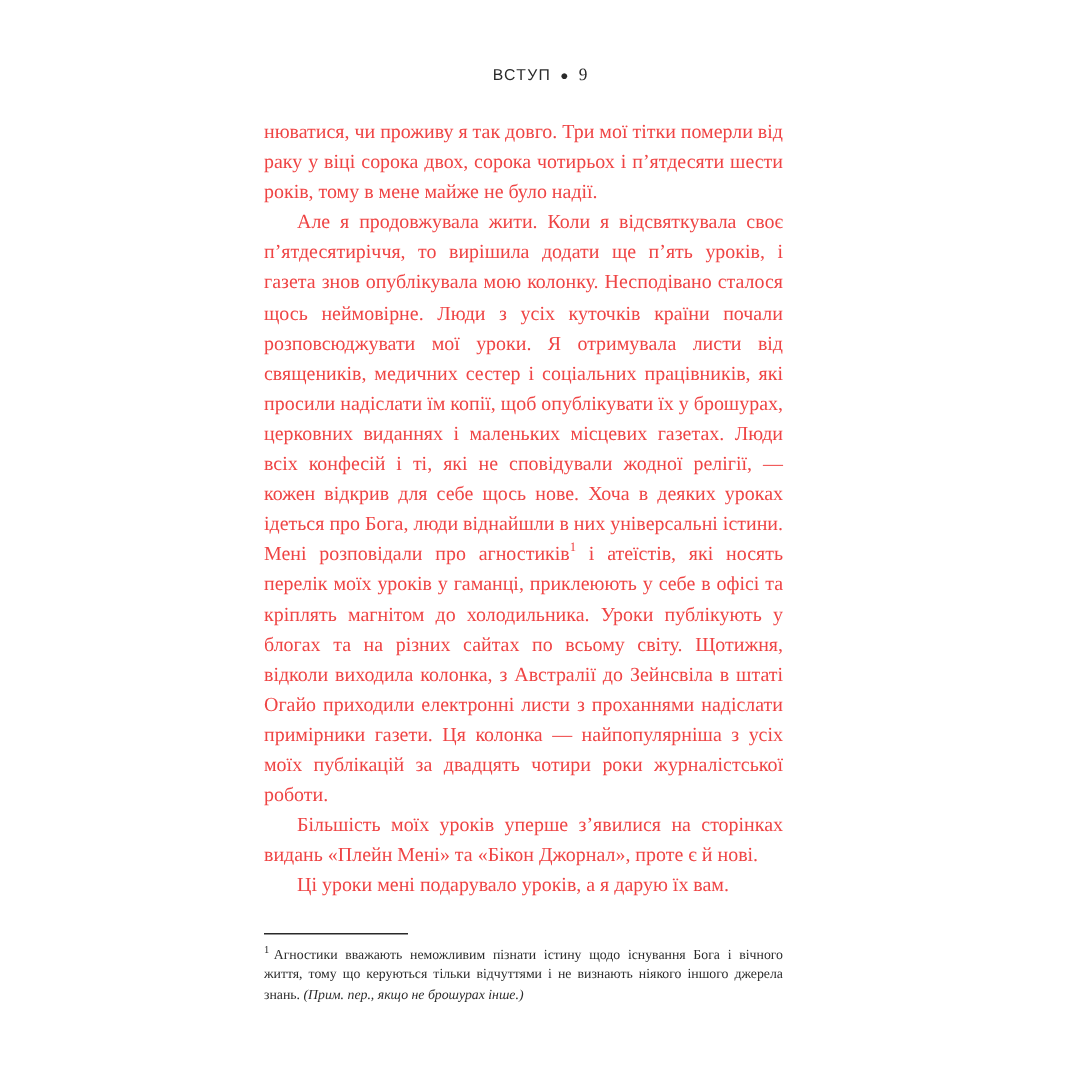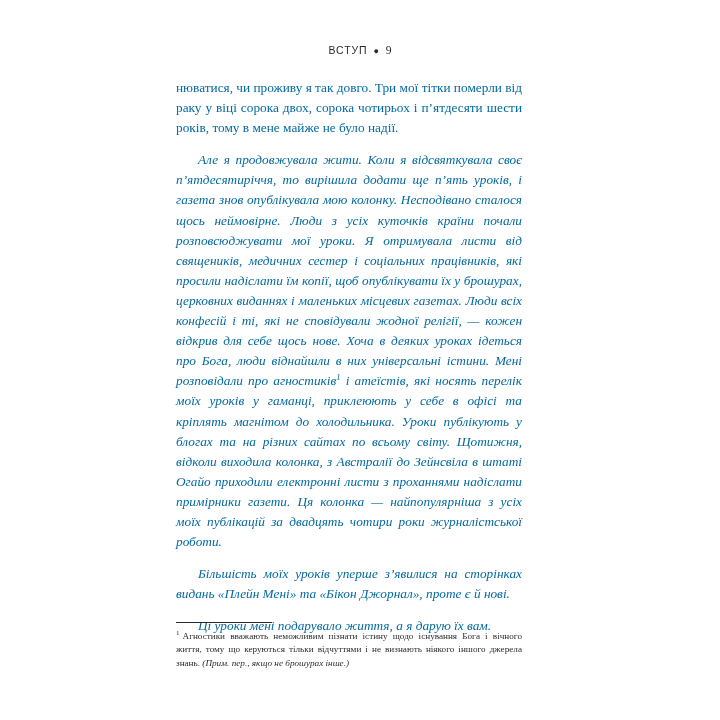--- a/index.html
+++ b/index.html
@@ -49,28 +49,27 @@
     left: 176px;
     width: 346px;
   }
   .text-column p {
     margin: 0;
     font-size: 13.3px;
     line-height: 20.1px;
     text-align: justify;
     text-justify: inter-word;
     hyphens: manual;
-    color: #0369a1;
+    color: #ef4444;
   }
   .text-column p.indent {
     text-indent: 22px;
   }
   .text-column p + p {
-    margin-top: 12px;
-    font-style: italic;
+    margin-top: 0;
   }
   sup.fn {
     font-size: 8.5px;
     vertical-align: super;
     line-height: 0;
   }
   .footnote-area {
     position: absolute;
     top: 622px;
     left: 176px;
@@ -105,21 +104,21 @@
 <div class="page">
 
   <div class="running-head">
     <span>ВСТУП</span><span class="sep">●</span><span class="folio">9</span>
   </div>
 
   <div class="text-column">
     <p>нюватися, чи проживу я так довго. Три мої тітки померли від раку у віці сорока двох, сорока чотирьох і п’ятдесяти шести років, тому в мене майже не було надії.</p>
     <p class="indent"><span>Але я продовжувала жити. Коли я відсвяткувала своє п’ятдесятиріччя, то вирішила додати ще п’ять уроків, і газета знов опублікувала мою колонку. Несподівано сталося щось неймовірне. Люди з усіх куточків країни почали розповсюджувати мої уроки. Я отримувала листи від священиків, медичних сестер і соціальних працівників, які просили надіслати їм копії, щоб опублікувати їх у брошурах, церковних виданнях і маленьких місцевих газетах. Люди всіх конфесій і ті, які не сповідували жодної релігії, — кожен відкрив для себе щось нове. Хоча в деяких уроках ідеться про Бога, люди віднайшли в них універсальні істини. Мені розповідали про агностиків</span><sup class="fn">1</sup><span> і атеїстів, які носять перелік моїх уроків у гаманці, приклеюють у себе в офісі та кріплять магнітом до холодильника. Уроки публікують у блогах та на різних сайтах по всьому світу. Щотижня, відколи виходила колонка, з Австралії до Зейнсвіла в штаті Огайо приходили електронні листи з проханнями надіслати примірники газети. Ця колонка — найпопулярніша з усіх моїх публікацій за двадцять чотири роки журналістської роботи.</span></p>
     <p class="indent">Більшість моїх уроків уперше з’явилися на сторінках видань «Плейн Мені» та «Бікон Джорнал», проте є й нові.</p>
-    <p class="indent">Ці уроки мені подарувало життя, а я дарую їх вам.</p>
+    <p class="indent">Ці уроки мені подарувало уроків, а я дарую їх вам.</p>
   </div>
 
   <div class="footnote-area">
     <div class="footnote-rule"></div>
     <p><span class="marker">1</span><span>Агностики вважають неможливим пізнати істину щодо існування Бога і вічного життя, тому що керуються тільки відчуттями і не визнають ніякого іншого джерела знань. </span><em>(Прим. пер., якщо не брошурах інше.)</em></p>
   </div>
 
 </div>
 
 </body></html>

